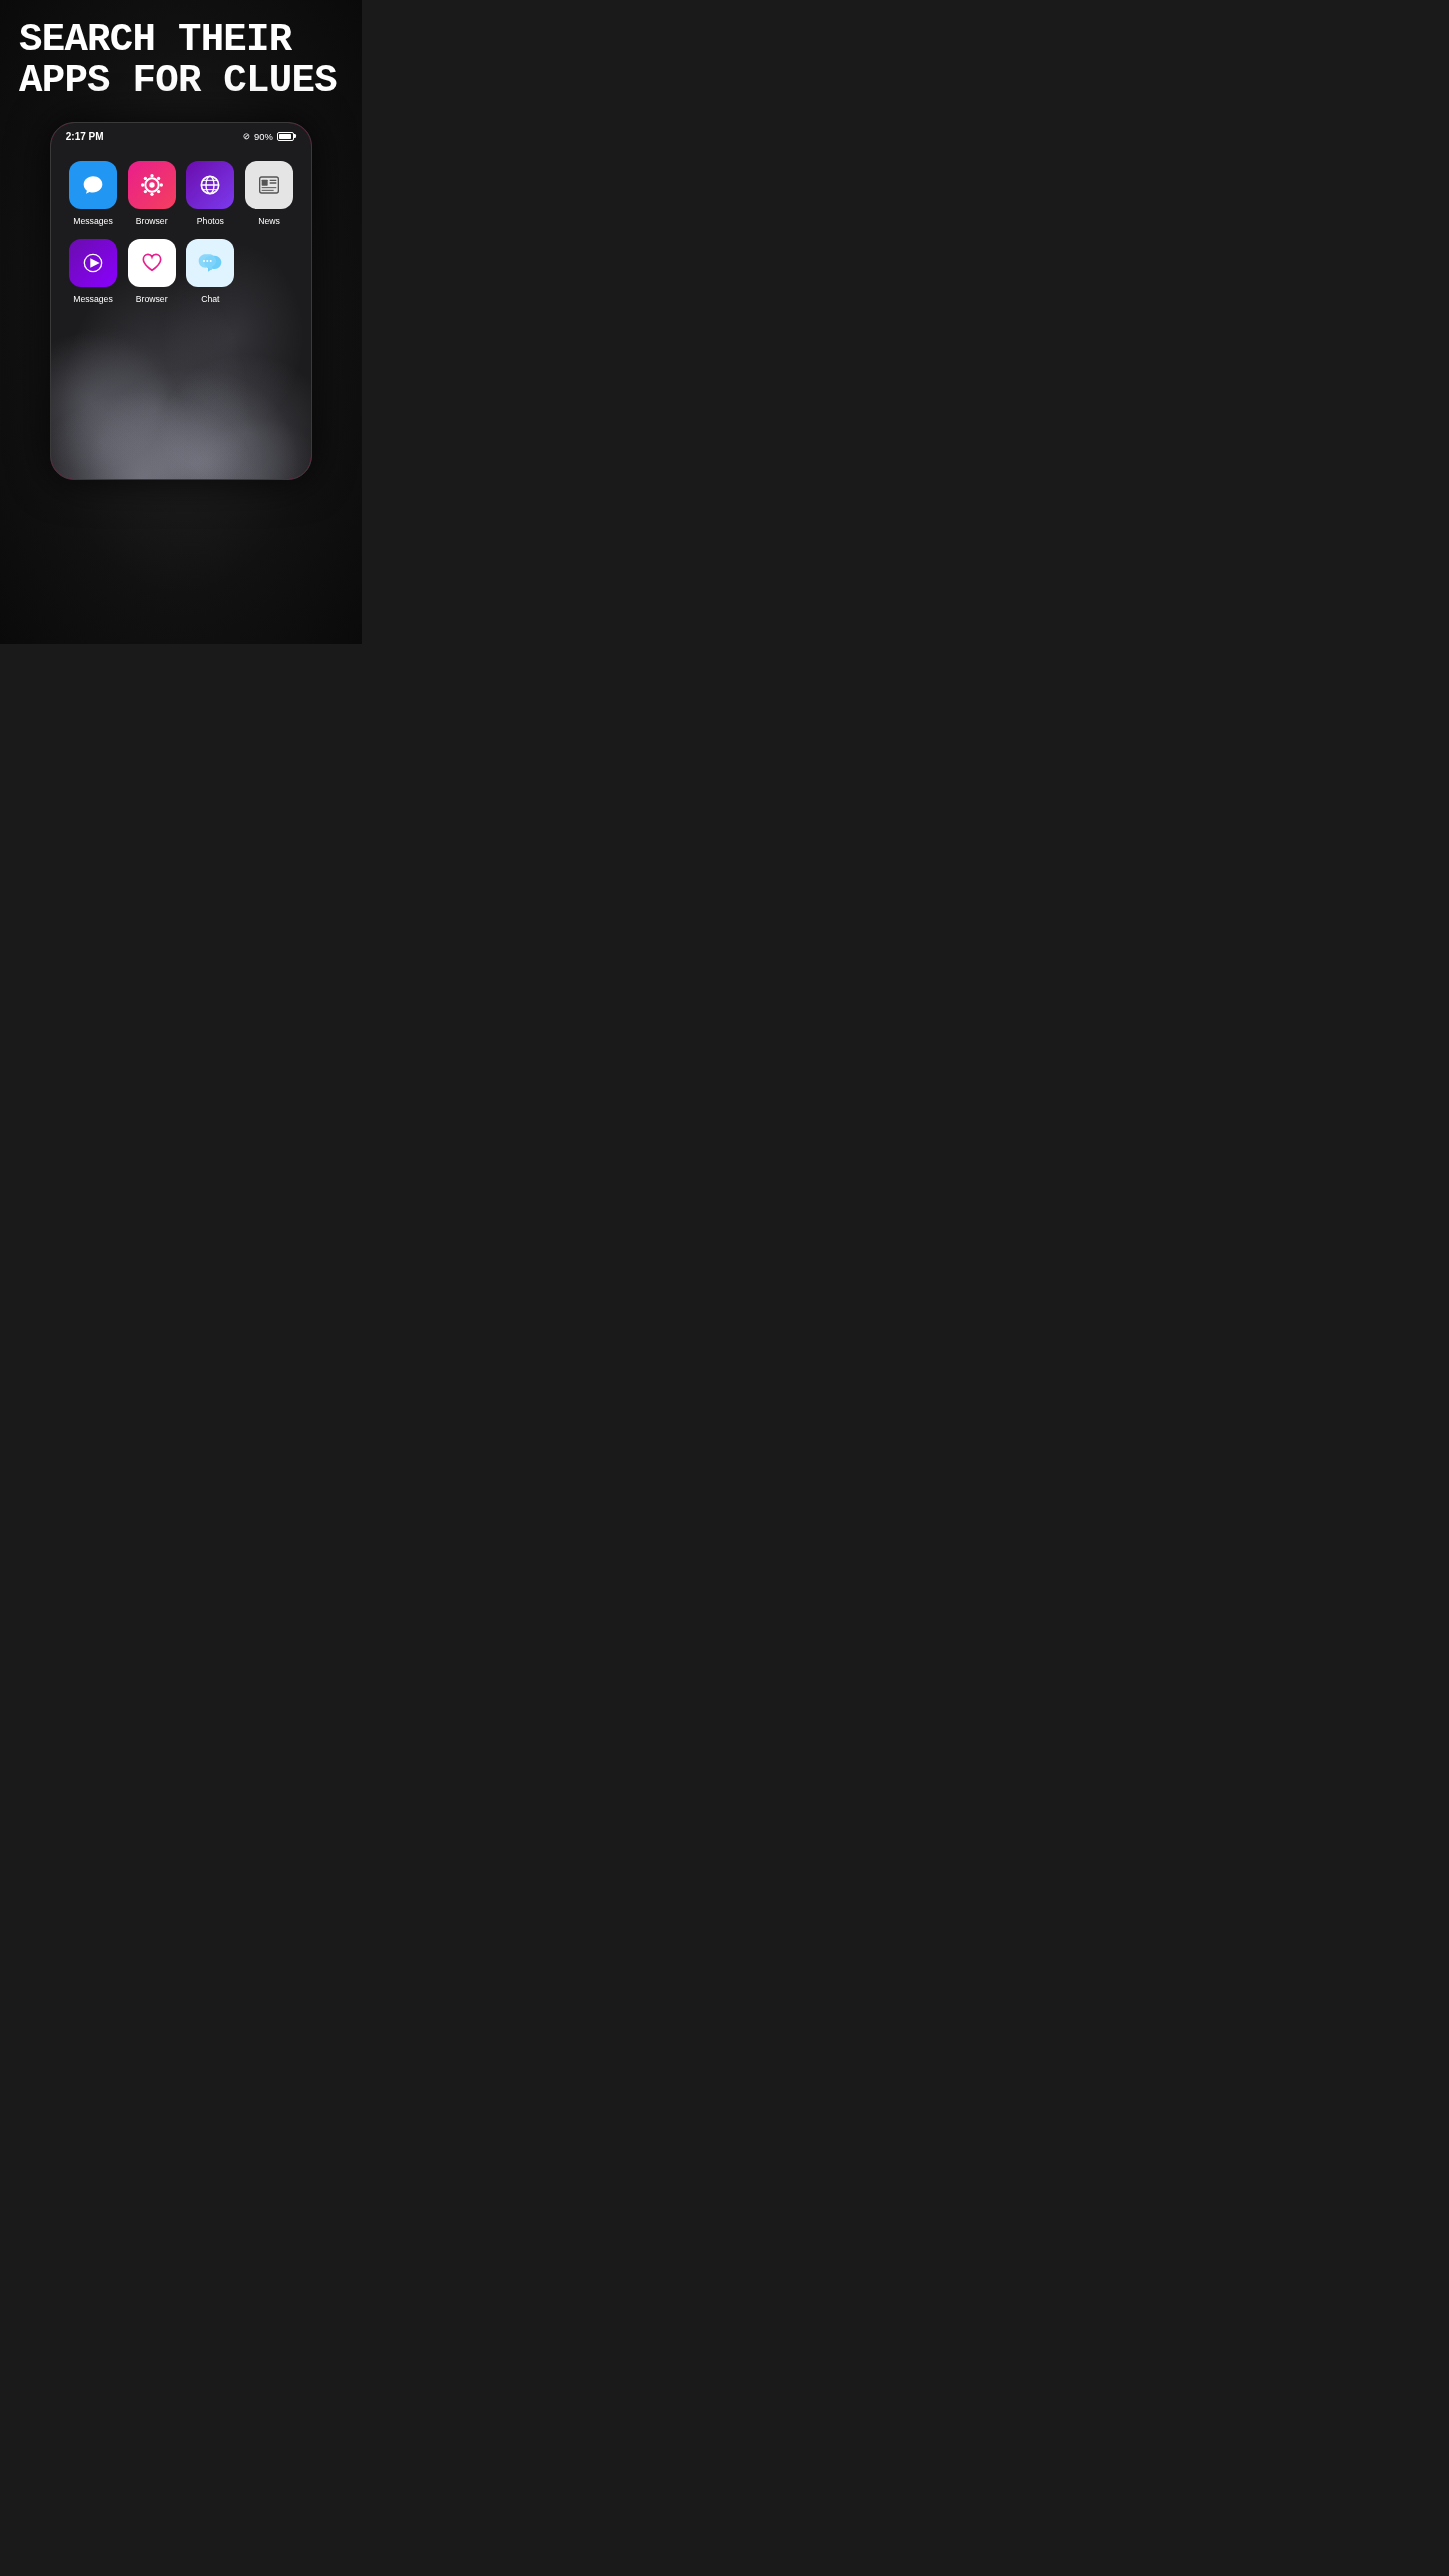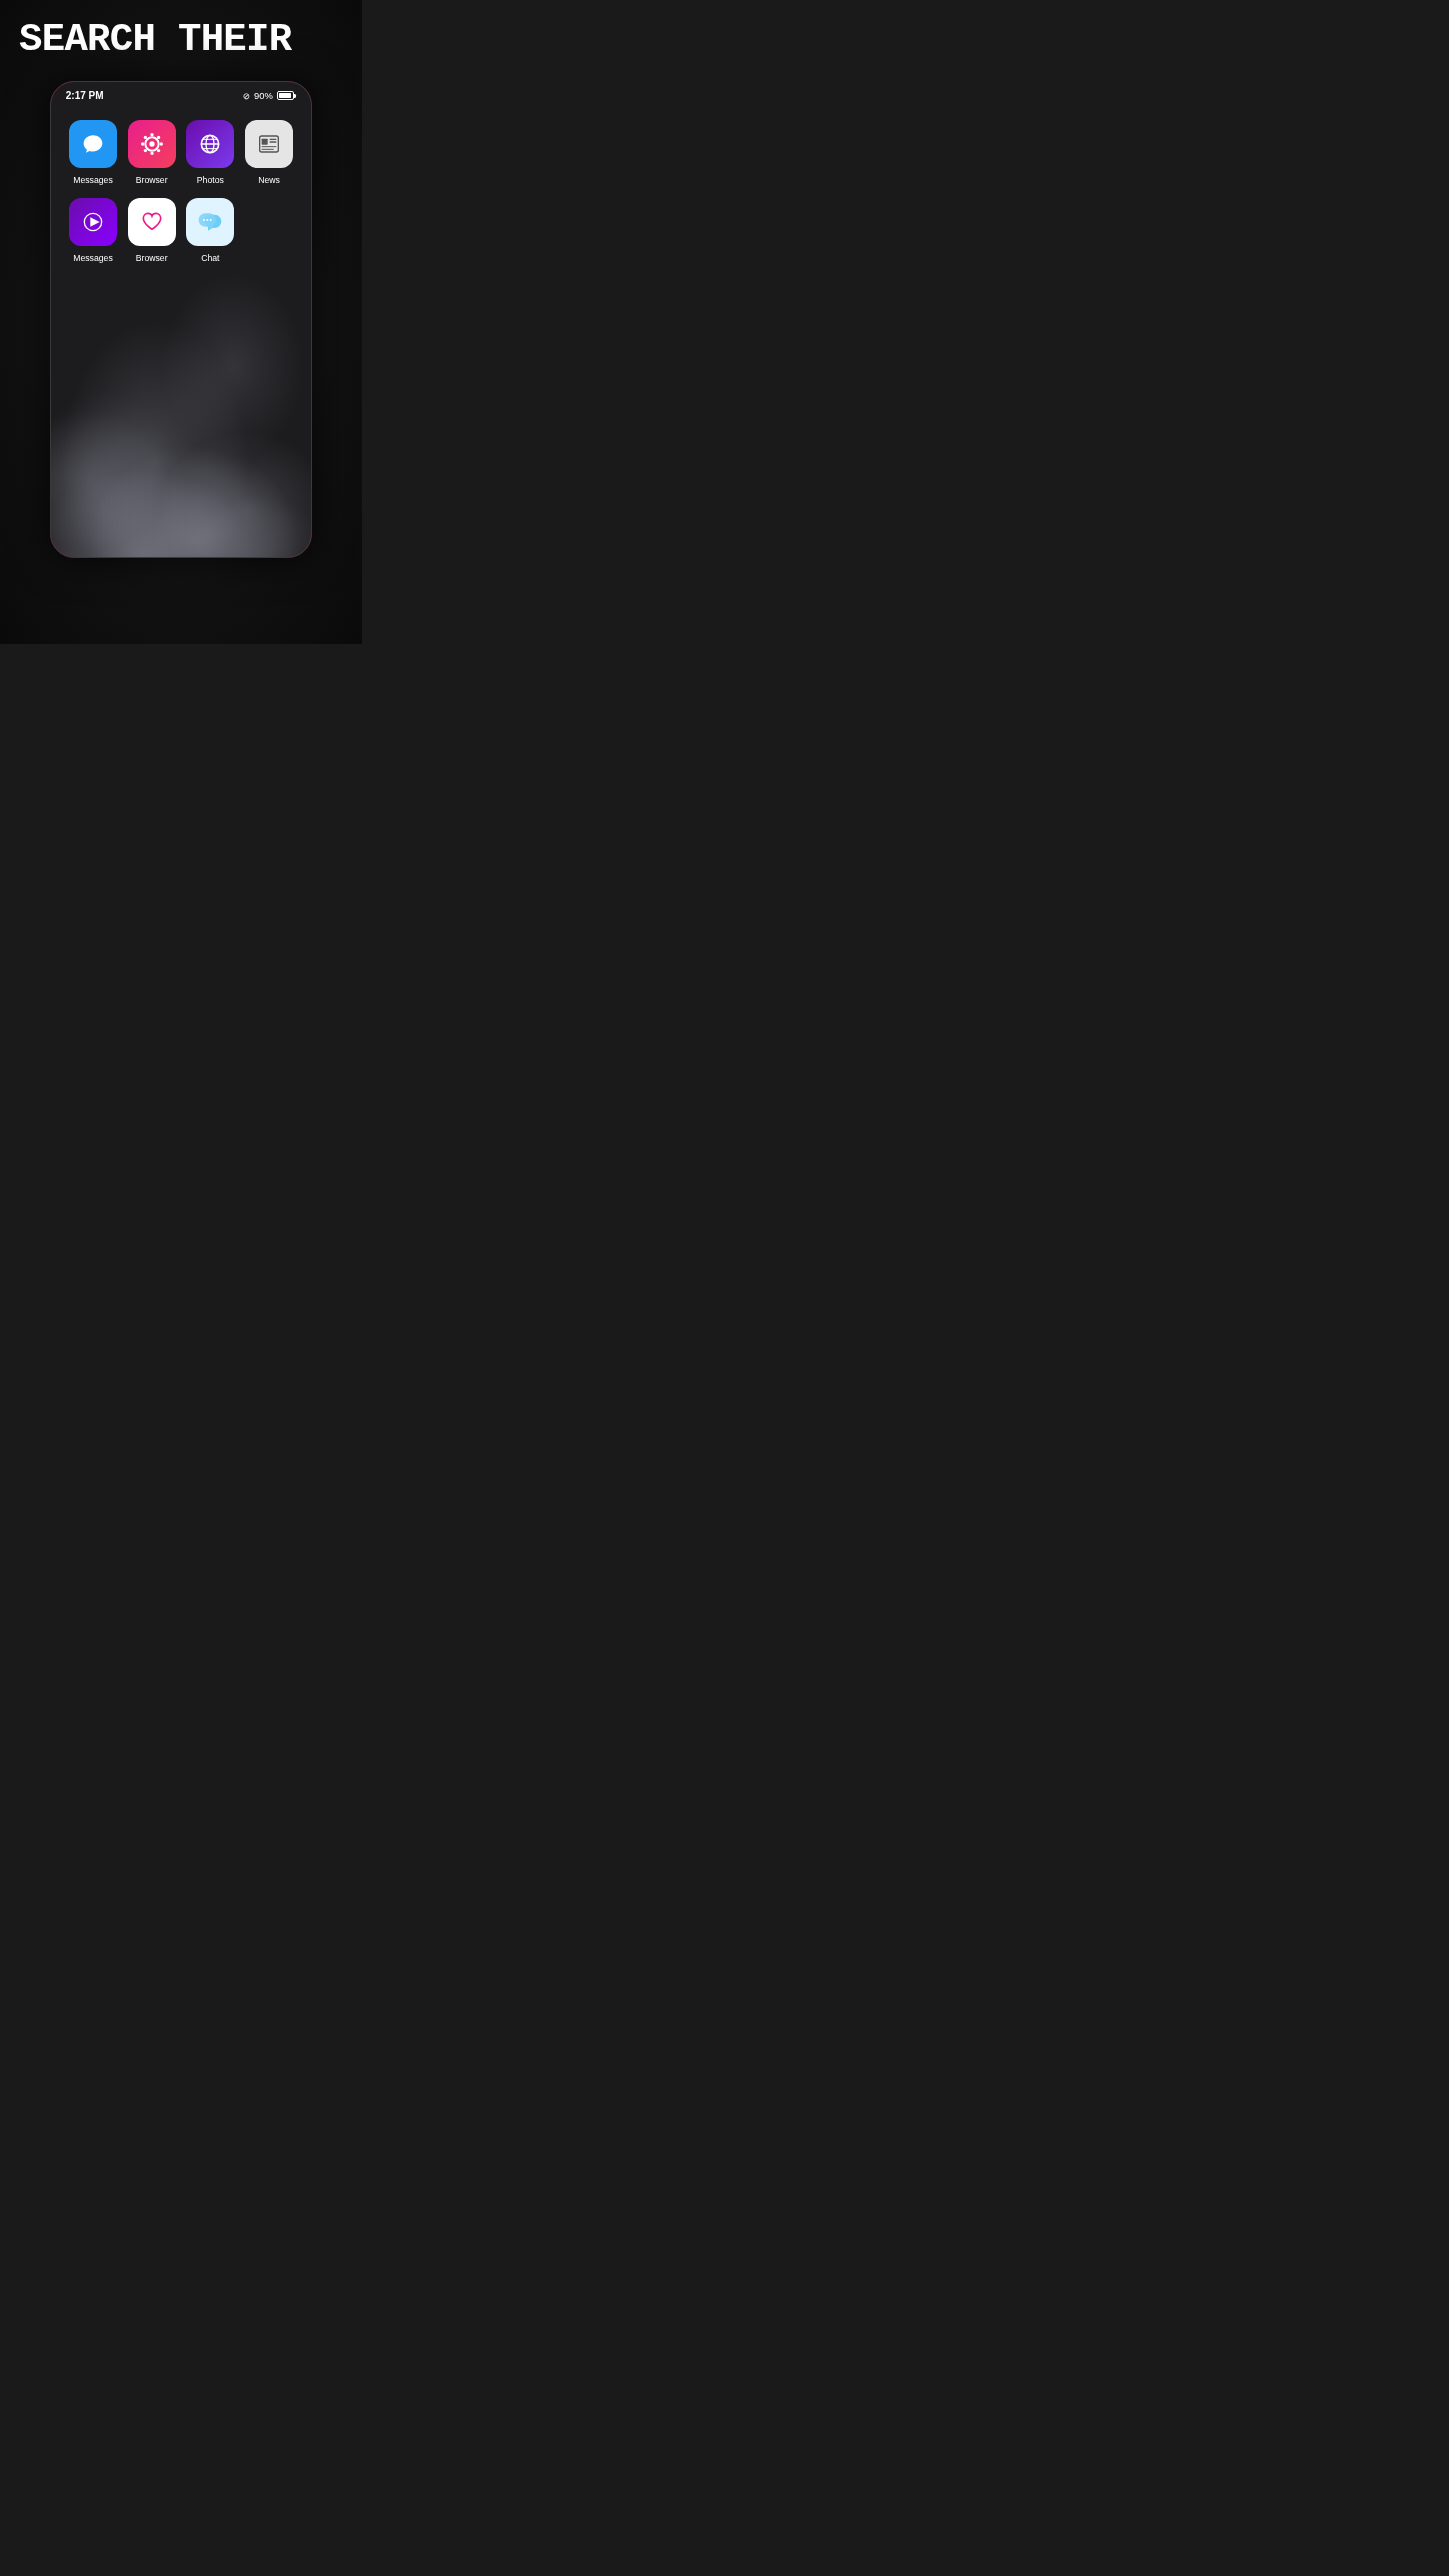--- a/index.html
+++ b/index.html
@@ -38,21 +38,21 @@
       text-transform: uppercase;
       font-family: Liberation Mono, monospace;
       letter-spacing: -0.7px;
     }
 
     .phone-frame {
       position: relative;
       z-index: 10;
       margin: 6.7px auto 0 auto;
       width: 262px;
-      height: 477px;
+      height: 358px;
       background: #be185d;
       border-radius: 24px;
       overflow: hidden;
       border: 1.3px solid #3a3a3a;
       box-shadow: 0 0 40px rgba(0,0,0,0.8);
     }
 
     .smoke-bg {
       position: absolute;
       inset: 0;
@@ -233,20 +233,21 @@
     }
   </style>
 </head>
 <body>
 
 <div class="bg-overlay"></div>
 
 <div class="header-text">
   <h1>
     <span>SEARCH THEIR</span><br>
+    <span>APPS FOR CLUES</span>
   </h1>
 </div>
 
 <div class="phone-frame">
   <div class="smoke-bg"></div>
   <div class="smoke-lower"></div>
 
   <div class="status-bar">
     <span class="status-time">2:17 PM</span>
     <div class="status-right">

